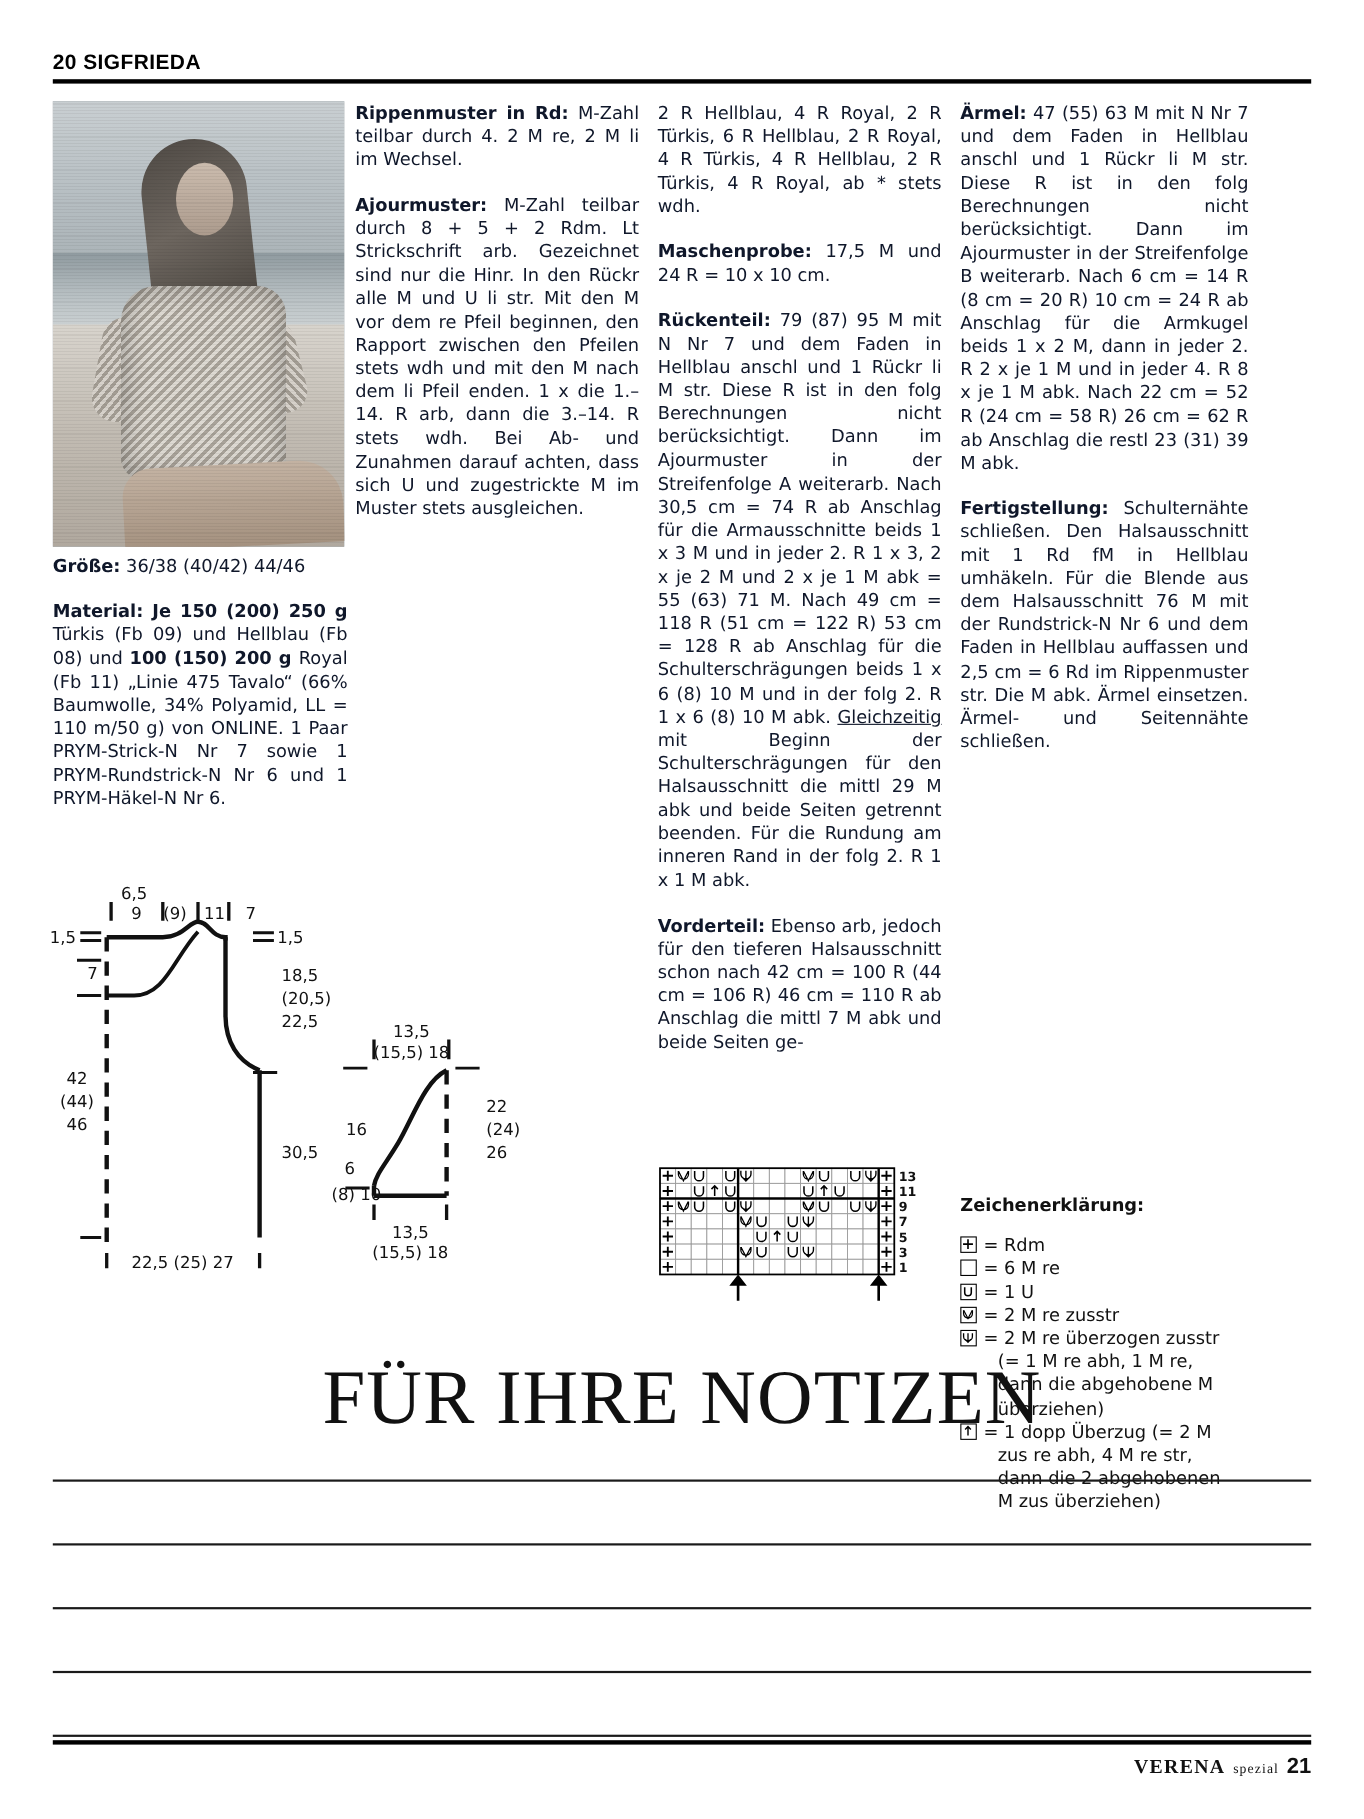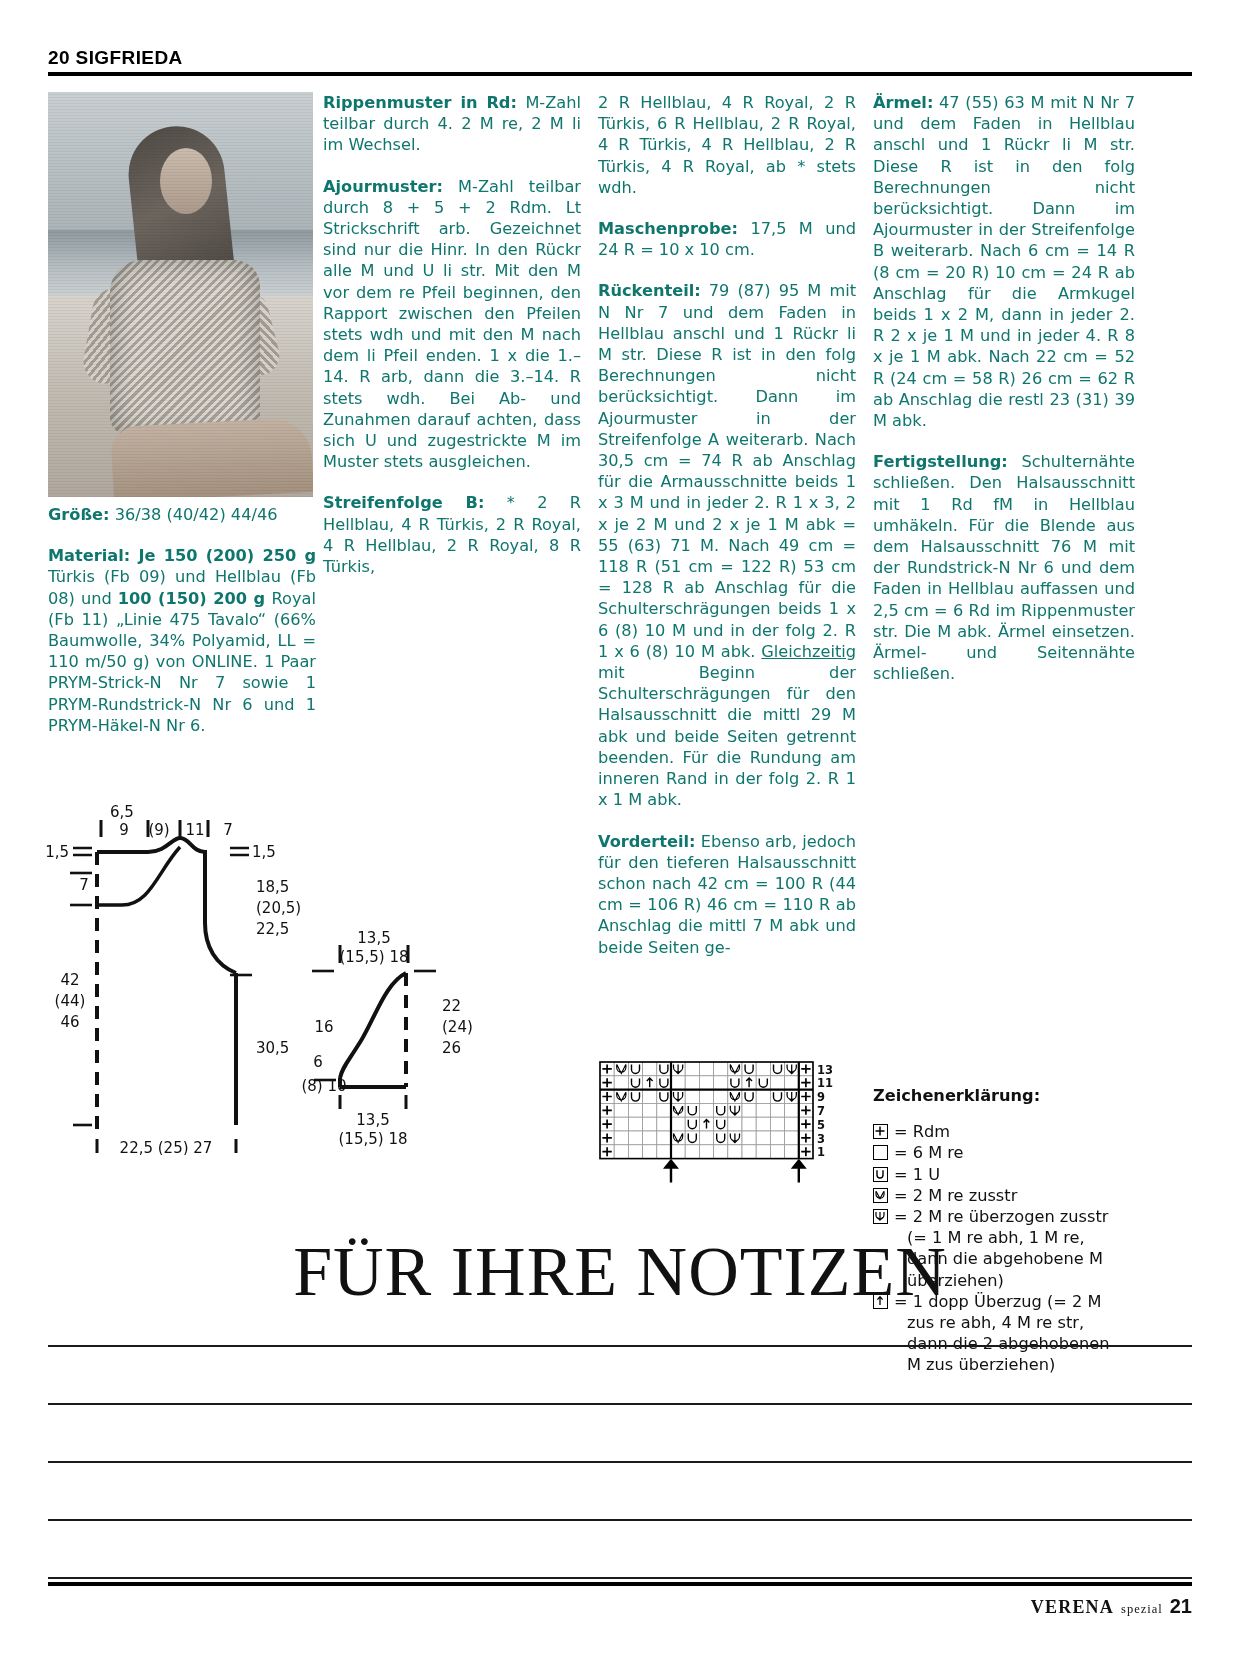--- a/index.html
+++ b/index.html
@@ -26,21 +26,21 @@
     margin-top:5px; height:4px; background:#000; width:100%;
   }
 
   
   .col {
     position:absolute;
     font-size:16.2px;
     line-height:21.2px;
     text-align:justify;
     -webkit-hyphens:none; hyphens:none;
-    color:#0f766e;
+    color:#0f172a;
   }
   #col-1 { left:48px;  top:80px;  width:268px; }
   #col-2 { left:323px; top:92px;  width:258px; }
   #col-3 { left:598px; top:92px;  width:258px; }
   #col-4 { left:873px; top:92px;  width:262px; }
 
   .para { margin:0 0 20px 0; text-align:justify; }
   .para.tight { margin-bottom:0; }
   .lbl { font-weight:bold; }
   .ul { text-decoration:underline; }
@@ -193,23 +193,20 @@
     <span class="lbl">Material:</span><span class="lbl"> Je 150 (200) 250 g </span><span>Türkis (Fb 09) und Hellblau (Fb 08) und </span><span class="lbl">100 (150) 200 g </span><span>Royal (Fb 11) „Linie 475 Tavalo“ (66% Baumwolle, 34% Polyamid, LL = 110 m/50 g) von ONLINE. 1 Paar PRYM-Strick-N Nr 7 sowie 1 PRYM-Rundstrick-N Nr 6 und 1 PRYM-Häkel-N Nr 6.</span>
   </p>
 </div>
 
 <div id="col-2" class="col">
   <p class="para">
     <span class="lbl">Rippenmuster in Rd:</span><span> M-Zahl teilbar durch 4. 2 M re, 2 M li im Wechsel.</span>
   </p>
   <p class="para">
     <span class="lbl">Ajourmuster:</span><span> M-Zahl teilbar durch 8 + 5 + 2 Rdm. Lt Strickschrift arb. Gezeichnet sind nur die Hinr. In den Rückr alle M und U li str. Mit den M vor dem re Pfeil beginnen, den Rapport zwischen den Pfeilen stets wdh und mit den M nach dem li Pfeil enden. 1 x die 1.–14. R arb, dann die 3.–14. R stets wdh. Bei Ab- und Zunahmen darauf achten, dass sich U und zugestrickte M im Muster stets ausgleichen.</span>
-  </p>
-  <p class="para tight">
-    <span class="lbl">Streifenfolge B:</span><span> * 2 R Hellblau, 4 R Türkis, 2 R Royal, 4 R Hellblau, 2 R Royal, 8 R Türkis,</span>
   </p>
 </div>
 
 <div id="col-3" class="col">
   <p class="para">2 R Hellblau, 4 R Royal, 2 R Türkis, 6 R Hellblau, 2 R Royal, 4 R Türkis, 4 R Hellblau, 2 R Türkis, 4 R Royal, ab * stets wdh.</p>
   <p class="para">
     <span class="lbl">Maschenprobe:</span><span> 17,5 M und 24 R = 10 x 10 cm.</span>
   </p>
   <p class="para">
     <span class="lbl">Rückenteil:</span><span> 79 (87) 95 M mit N Nr 7 und dem Faden in Hellblau anschl und 1 Rückr li M str. Diese R ist in den folg Berechnungen nicht berücksichtigt. Dann im Ajourmuster in der Streifenfolge A weiterarb. Nach 30,5 cm = 74 R ab Anschlag für die Armausschnitte beids 1 x 3 M und in jeder 2. R 1 x 3, 2 x je 2 M und 2 x je 1 M abk = 55 (63) 71 M. Nach 49 cm = 118 R (51 cm = 122 R) 53 cm = 128 R ab Anschlag für die Schulterschrägungen beids 1 x 6 (8) 10 M und in der folg 2. R 1 x 6 (8) 10 M abk. </span><span class="ul">Gleichzeitig</span><span> mit Beginn der Schulterschrägungen für den Halsausschnitt die mittl 29 M abk und beide Seiten getrennt beenden. Für die Rundung am inneren Rand in der folg 2. R 1 x 1 M abk.</span>

